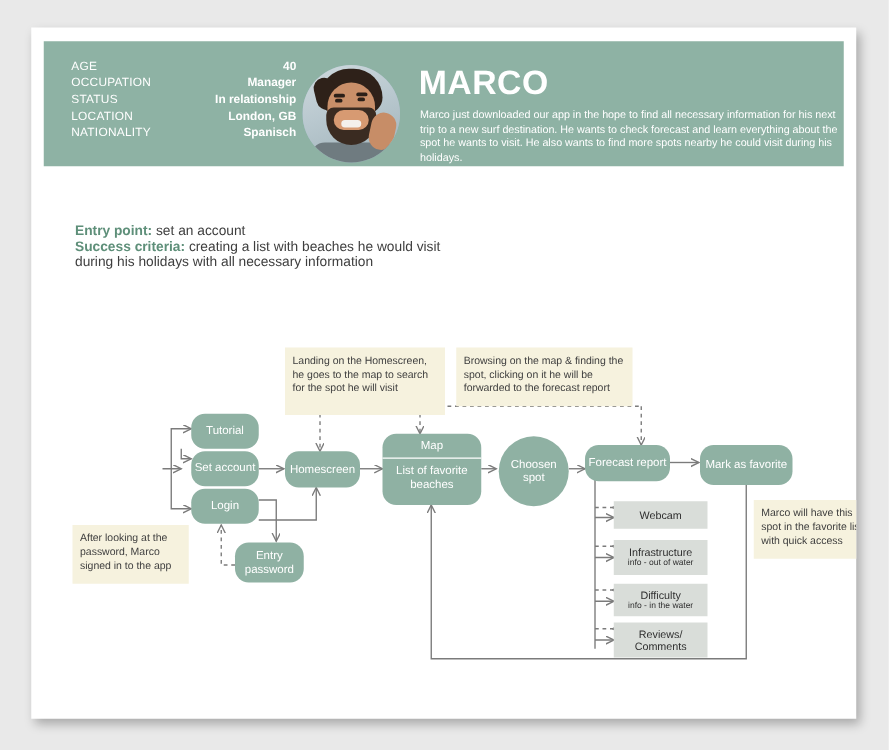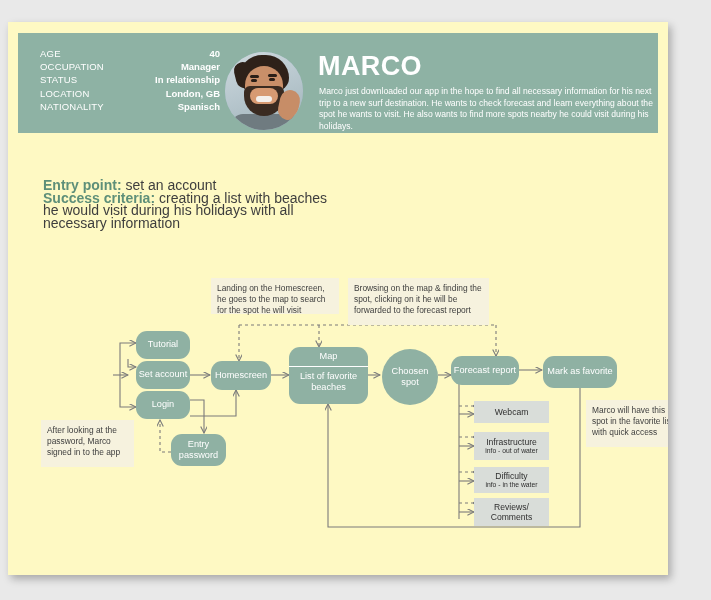--- a/index.html
+++ b/index.html
@@ -2,22 +2,22 @@
 <html><head>
 <meta charset="utf-8">
 <style>
   html,body{margin:0;padding:0;}
   body{
     width:711px;height:600px;overflow:hidden;
     background:#e9e9e9;
     font-family:"Liberation Sans", sans-serif;
   }
   #page{
-    position:absolute;left:8px;top:22px;width:660px;height:553px;
-    background:#fef9c3;
+    position:absolute;left:25px;top:22px;width:660px;height:553px;
+    background:#ffffff;
     box-shadow:3px 4px 8px rgba(0,0,0,0.28);
     overflow:hidden;
   }
   
   #header{
     position:absolute;left:10px;top:11px;width:640px;height:100px;
     background:#8eb2a4;
   }
   #persona-table{
     position:absolute;left:22px;top:14px;width:180px;
@@ -47,21 +47,21 @@
     position:absolute;left:300px;top:19px;
     font-size:27px;font-weight:bold;color:#ffffff;letter-spacing:0.4px;line-height:28px;
   }
   #bio{
     position:absolute;left:301px;top:53px;width:340px;
     font-size:8.6px;color:#ffffff;line-height:11.6px;
   }
   
   #criteria{
     position:absolute;left:35px;top:157px;width:300px;
-    font-size:14px;color:#3e3e3e;line-height:12.6px;
+    font-size:11px;color:#3e3e3e;line-height:12.6px;
   }
   #criteria .lab{color:#5e8f79;font-weight:bold;}
   
   #flow{position:absolute;left:0;top:0;width:660px;height:553px;}
   .node{
     position:absolute;background:#8fb1a3;color:#ffffff;
     font-size:9.2px;line-height:11.5px;text-align:center;
     display:flex;align-items:center;justify-content:center;border-radius:11px;
   }
   .node.split{display:block;}
@@ -249,21 +249,21 @@
     <div class="sub" style="left:466px;top:445px;width:75px;height:26px;align-items:center;">
       <span>Difficulty</span>
       <span class="s2">info - in the water</span>
     </div>
 
     <div class="sub" style="left:466px;top:476px;width:75px;height:28px;">
       <span>Reviews/</span>
       <span>Comments</span>
     </div>
 
-    <div class="note" style="left:203px;top:256px;width:128px;height:36px;">Landing on the Homescreen, he goes to the map to search for the spot he will visit</div>
+    <div class="note" style="left:203px;top:256px;width:128px;height:54px;">Landing on the Homescreen, he goes to the map to search for the spot he will visit</div>
 
     <div class="note" style="left:340px;top:256px;width:141px;height:47px;">Browsing on the map &amp; finding the spot, clicking on it he will be forwarded to the forecast report</div>
 
     <div class="note" style="left:33px;top:398px;width:93px;height:47px;">After looking at the password, Marco signed in to the app</div>
 
     <div class="note" style="left:578px;top:378px;width:100px;height:47px;">Marco will have this spot in the favorite list with quick access</div>
 
   </div>
 </div>
 

